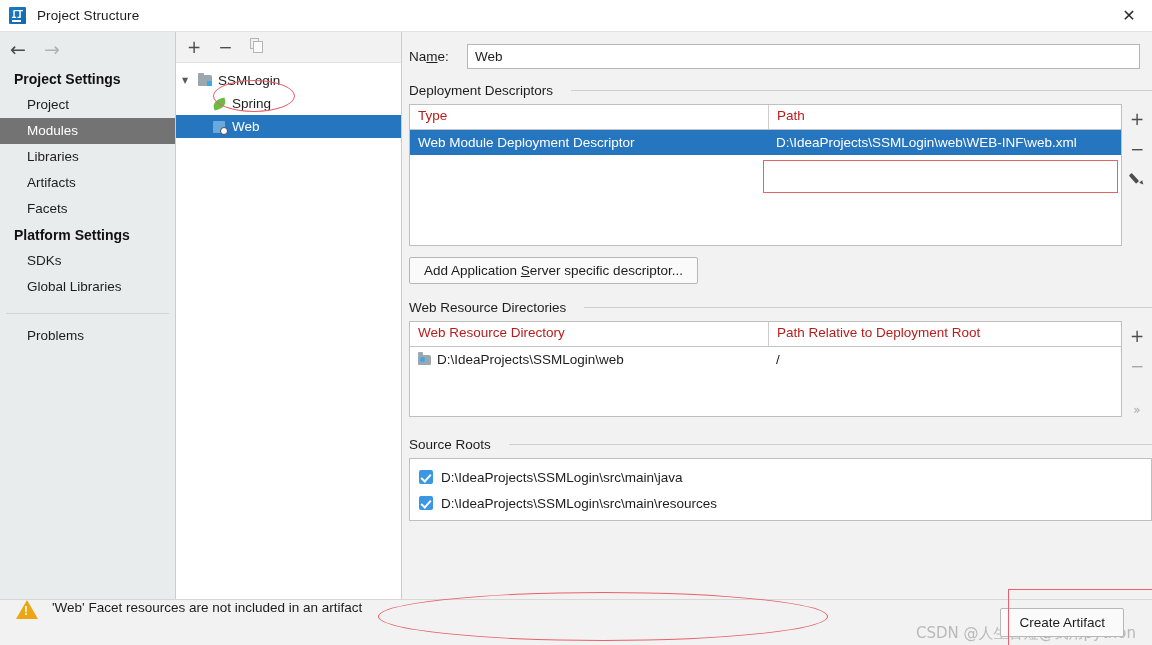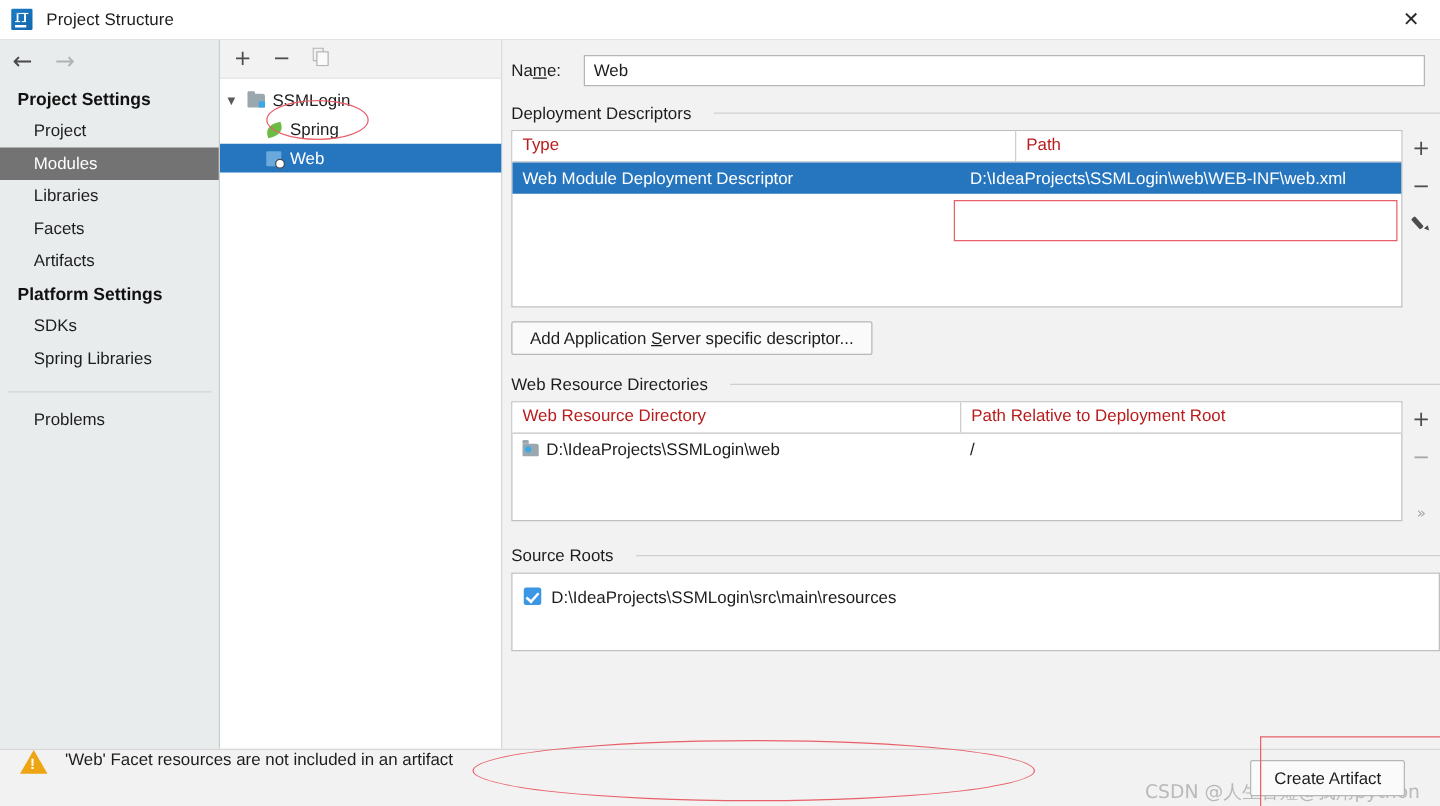--- a/index.html
+++ b/index.html
@@ -531,26 +531,26 @@
     <div class="sidebar">
       <div class="nav-arrows">
         <span class="arrow back">←</span>
         <span class="arrow fwd">→</span>
       </div>
 
       <div class="side-group">Project Settings</div>
       <div class="side-item">Project</div>
       <div class="side-item selected">Modules</div>
       <div class="side-item">Libraries</div>
+      <div class="side-item">Artifacts</div>
       <div class="side-item">Facets</div>
-      <div class="side-item">Artifacts</div>
 
       <div class="side-group">Platform Settings</div>
       <div class="side-item">SDKs</div>
-      <div class="side-item">Spring Libraries</div>
+      <div class="side-item">Global Libraries</div>
 
       <div class="side-sep"></div>
       <div class="side-item">Problems</div>
     </div>
 
     <div class="tree-pane">
       <div class="tree-toolbar">
         <span class="tb-icon">+</span>
         <span class="tb-icon">−</span>
         <span class="tb-icon disabled">
@@ -600,21 +600,21 @@
 
         <div class="section-title">
           <span>Deployment Descriptors</span>
           <span class="line"></span>
         </div>
 
         <div class="table-block">
           <div class="table-wrap" style="height:140px;">
             <div class="thead">
               <div class="th" style="width:358px;">Type</div>
-              <div class="th sep" style="flex:1;margin-left:44px;">Path</div>
+              <div class="th sep" style="flex:1;">Path</div>
             </div>
             <div class="trow selected">
               <div class="td" style="width:358px;">Web Module Deployment Descriptor</div>
               <div class="td" style="flex:1;">D:\IdeaProjects\SSMLogin\web\WEB-INF\web.xml</div>
             </div>
           </div>
           <div class="side-buttons">
             <span class="sb">+</span>
             <span class="sb">−</span>
             <span class="sb">
@@ -654,20 +654,24 @@
         </div>
 
         <div class="section-title" style="margin-top:14px;">
           <span>Source Roots</span>
           <span class="line"></span>
         </div>
 
         <div class="srcroots-box">
           <div class="src-row">
             <span class="cbx"></span>
+            <span>D:\IdeaProjects\SSMLogin\src\main\java</span>
+          </div>
+          <div class="src-row">
+            <span class="cbx"></span>
             <span>D:\IdeaProjects\SSMLogin\src\main\resources</span>
           </div>
         </div>
 
       </div>
     </div>
   </div>
 
   <div class="bottom-bar">
     <span class="warn-tri"></span>

